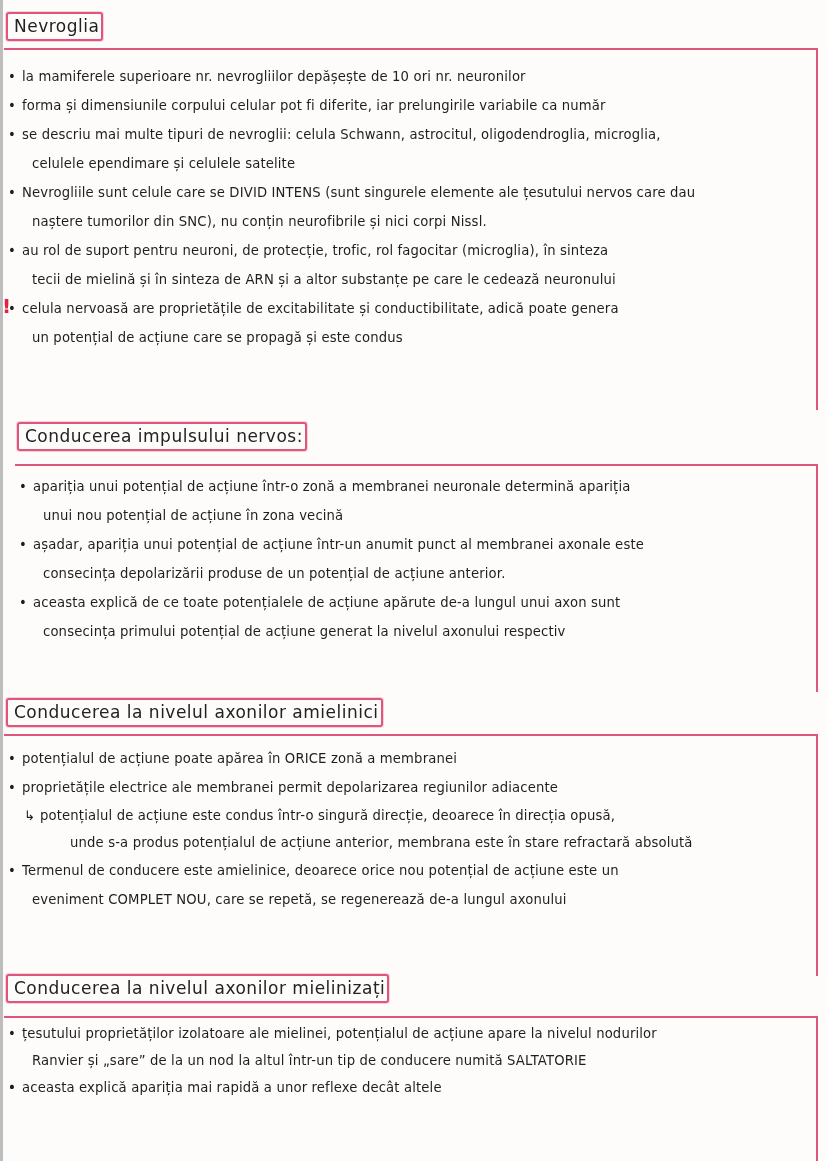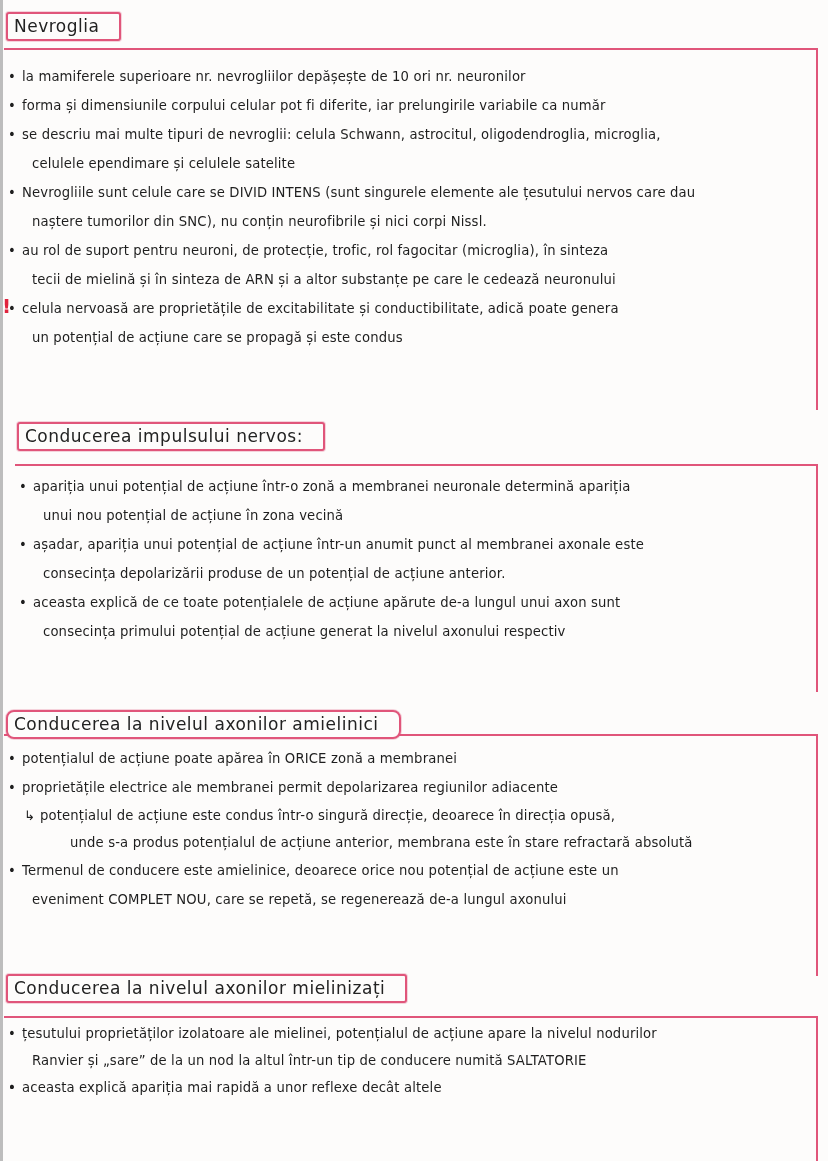--- a/index.html
+++ b/index.html
@@ -20,21 +20,21 @@
       position: absolute; left: 4px; right: 10px;
       border-top: 2.5px solid #e0557a;
       border-right: 2.5px solid #e0557a;
     }
     .title-box {
       position: absolute;
       left: 6px;
       border: 2.5px solid #e0557a;
       border-radius: 3px;
       background: #fdfcfb;
-      padding: 2px 20px 3px 6px;
+      padding: 2px 2px 3px 6px;
       font-family: "DejaVu Sans", sans-serif;
       font-size: 17px;
       letter-spacing: 0.5px;
       color: #222;
       box-shadow: 0 0 0 1px rgba(224,85,122,0.25);
       z-index: 2;
       white-space: nowrap;
     }
     .bullets { position: absolute; left: 8px; right: 20px; }
     .bullet {
@@ -114,21 +114,21 @@
       <div class="bullet">
         <span class="dot">•</span>
         <span>aceasta explică de ce toate potențialele de acțiune apărute de-a lungul unui axon sunt</span>
         <span class="cont">consecința primului potențial de acțiune generat la nivelul axonului respectiv</span>
       </div>
     </div>
   </div>
 
   <div class="section" style="top:694px;height:280px;">
     <div class="frame" style="top:40px;height:240px;"></div>
-    <div class="title-box" style="top:16px;border-radius:8px;">Conducerea la nivelul axonilor amielinici</div>
+    <div class="title-box" style="top:4px;">Conducerea la nivelul axonilor amielinici</div>
     <div class="bullets" style="top:50px;">
       <div class="bullet">
         <span class="dot">•</span>
         <span>potențialul de acțiune poate apărea în ORICE zonă a membranei</span>
       </div>
       <div class="bullet">
         <span class="dot">•</span>
         <span>proprietățile electrice ale membranei permit depolarizarea regiunilor adiacente</span>
       </div>
       <div class="bullet sub" style="line-height:27px;">

